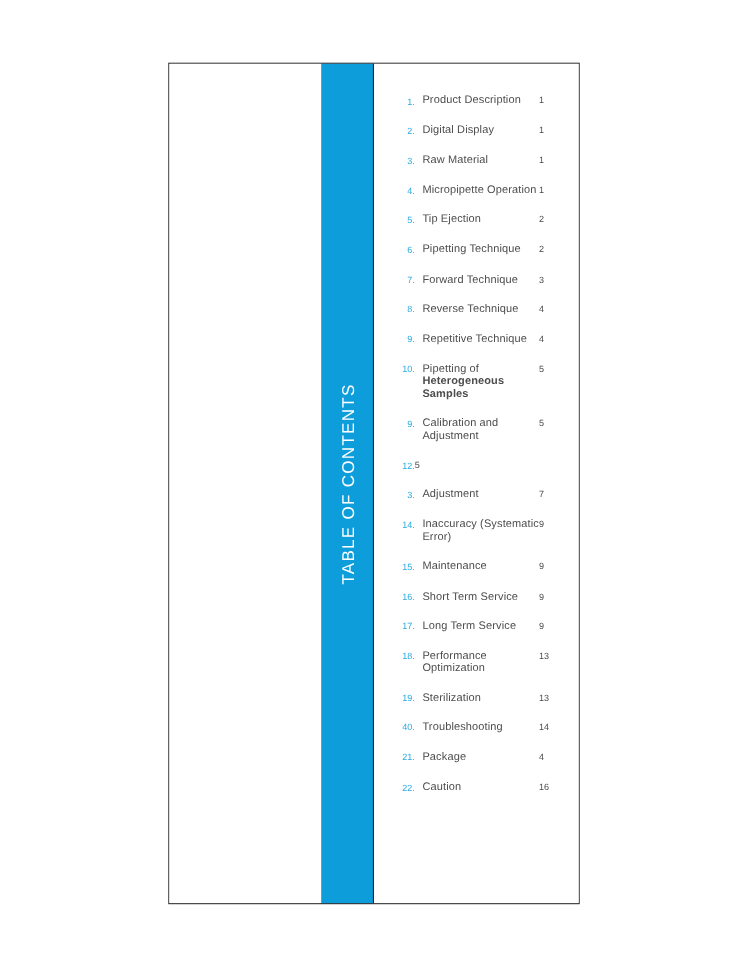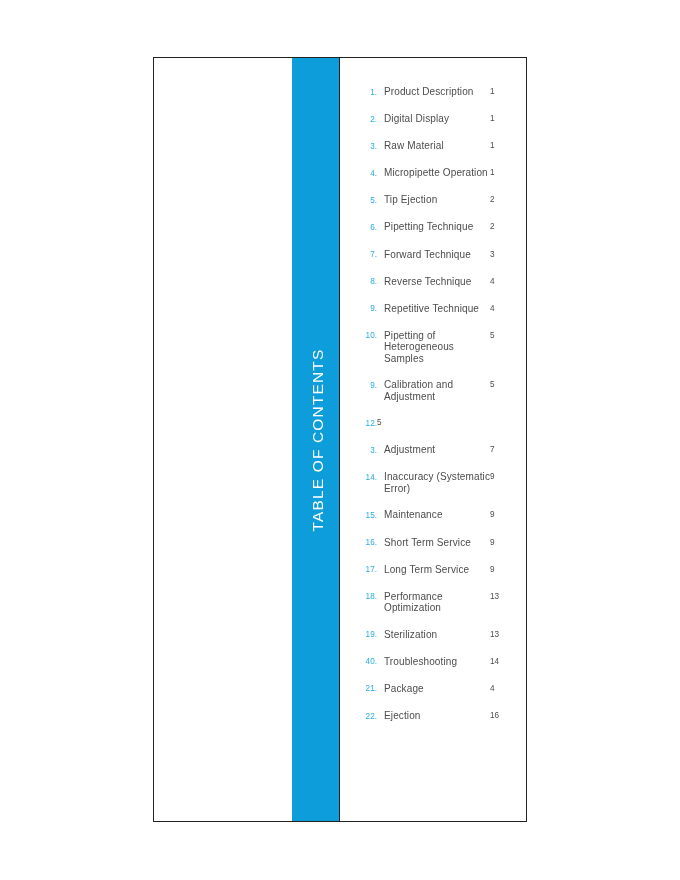--- a/index.html
+++ b/index.html
@@ -87,21 +87,21 @@
   }
   .toc-title{
     flex:1 1 auto;
     padding-left:7px;
     color:#4c4c4c;
     font-size:10px;
     line-height:11.4px;
     font-family:"Liberation Sans", sans-serif;
     letter-spacing:0.12px;
   }
-  .toc-title .l2{display:block;}
+  .toc-title .l2{display:block;font-weight:bold;}
   .toc-page{
     width:26px;
     flex:0 0 auto;
     text-align:left;
     color:#4c4c4c;
     font-size:8.2px;
     line-height:11.4px;
     font-family:"Liberation Sans", sans-serif;
   }
 </style>
@@ -218,19 +218,19 @@
           <div class="toc-title"><span>Troubleshooting</span></div>
           <div class="toc-page">14</div>
         </div>
         <div class="toc-row">
           <div class="toc-num">21.</div>
           <div class="toc-title"><span>Package</span></div>
           <div class="toc-page">4</div>
         </div>
         <div class="toc-row">
           <div class="toc-num">22.</div>
-          <div class="toc-title"><span>Ejection</span></div>
+          <div class="toc-title"><span>Caution</span></div>
           <div class="toc-page">16</div>
         </div>
       </div>
 
   </div>
 </div>
 
 </body></html>

